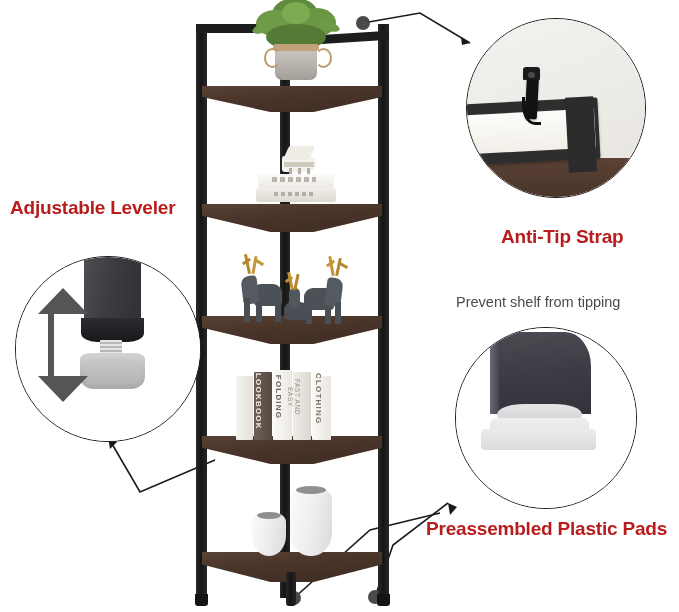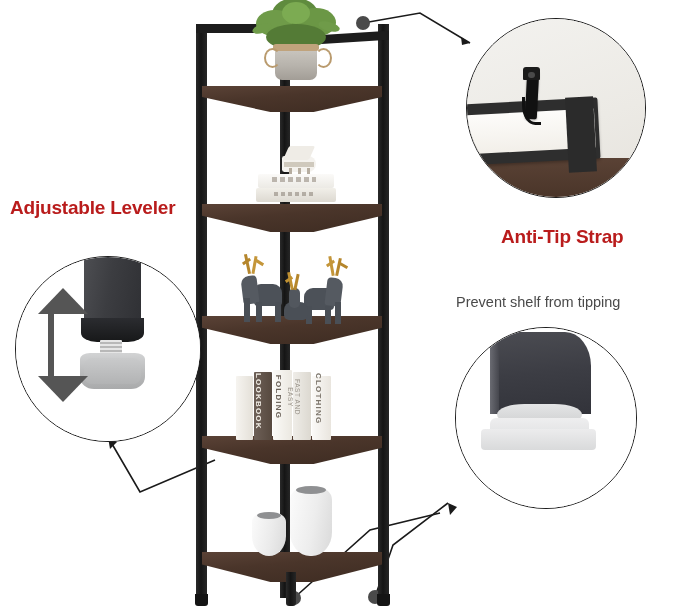--- a/index.html
+++ b/index.html
@@ -310,14 +310,15 @@
   <div class="inset" style="left:455px;top:327px;width:180px;height:180px;">
     <div class="inset-inner" style="background:#ffffff;">
       <div class="pad-leg"></div>
       <div class="pad-leg-edge"></div>
       <div class="pad-white1"></div>
       <div class="pad-white2"></div>
       <div class="pad-white3"></div>
     </div>
   </div>
 
+  <div class="abs callout-title" style="left:426px;top:518px;">Preassembled Plastic Pads</div>
 
 </div>
 
 </body></html>

